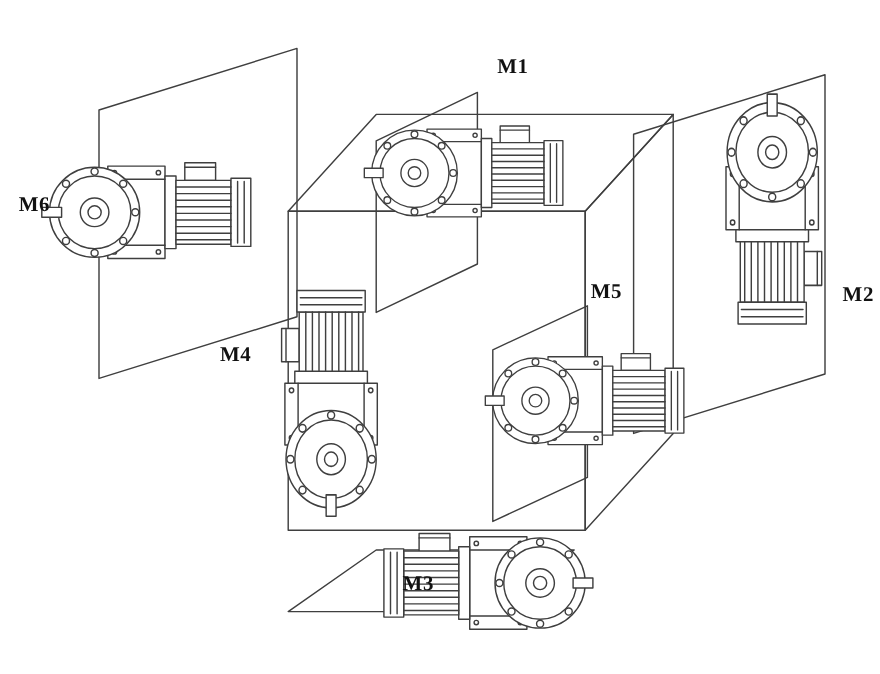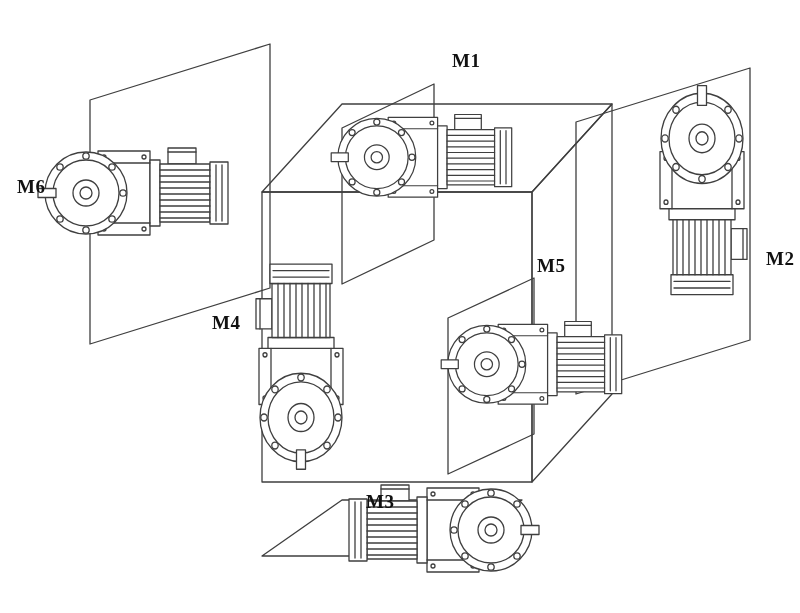--- a/index.html
+++ b/index.html
@@ -87,19 +87,19 @@
       <use href="#gearmotor" transform="translate(757,90) rotate(90) scale(1.1,1)"></use>
       <use href="#gearmotor" transform="translate(335,105) scale(0.95)"></use>
       <use href="#gearmotor" transform="translate(42,138)"></use>
       <use href="#gearmotor" transform="translate(246,465) rotate(-90) scale(1.08,1)"></use>
       <use href="#gearmotor" transform="translate(445,312) scale(0.95)"></use>
       <use href="#gearmotor" transform="translate(535,475) scale(-1,1)"></use>
     </g>
   </svg>
 
   <div class="pos-label" style="left:452px; top:50px">M1</div>
-  <div class="pos-label" style="left:766px; top:248px">M2</div>
-  <div class="pos-label" style="left:366px; top:491px">M3</div>
-  <div class="pos-label" style="left:212px; top:312px">M4</div>
+  <div class="pos-label" style="left:766px; top:258px">M2</div>
+  <div class="pos-label" style="left:366px; top:520px">M3</div>
+  <div class="pos-label" style="left:200px; top:312px">M4</div>
   <div class="pos-label" style="left:537px; top:255px">M5</div>
   <div class="pos-label" style="left:17px;   top:176px">M6</div>
 
 </div>
 
 </body></html>

